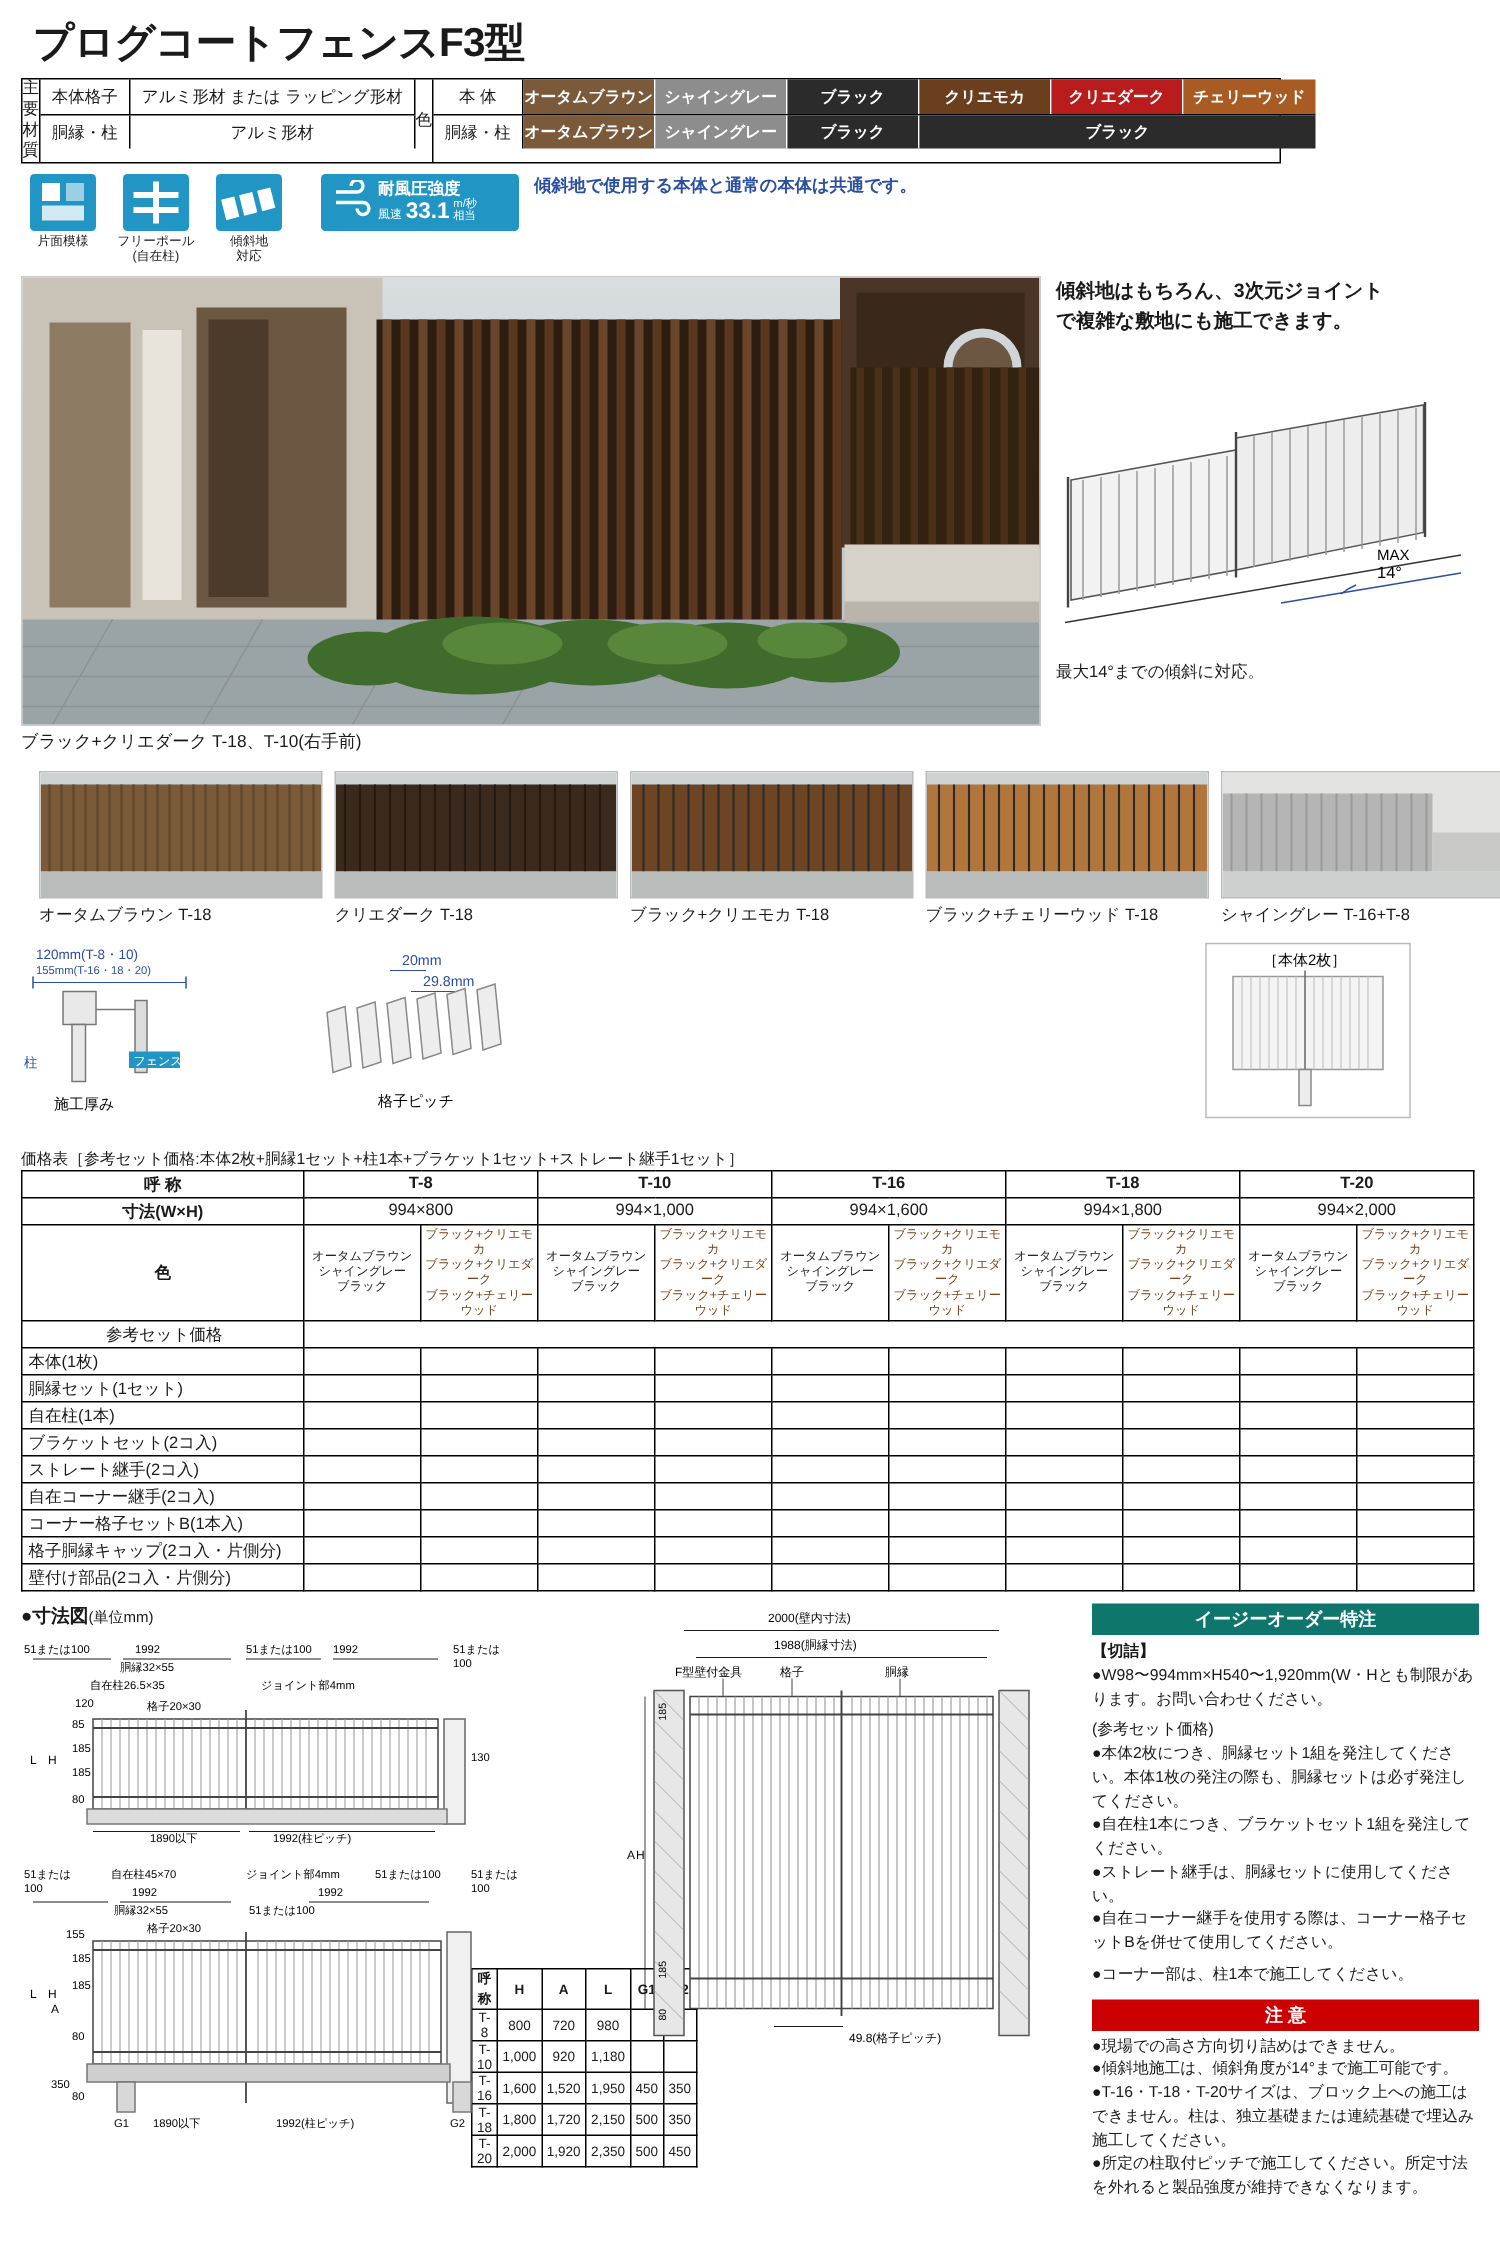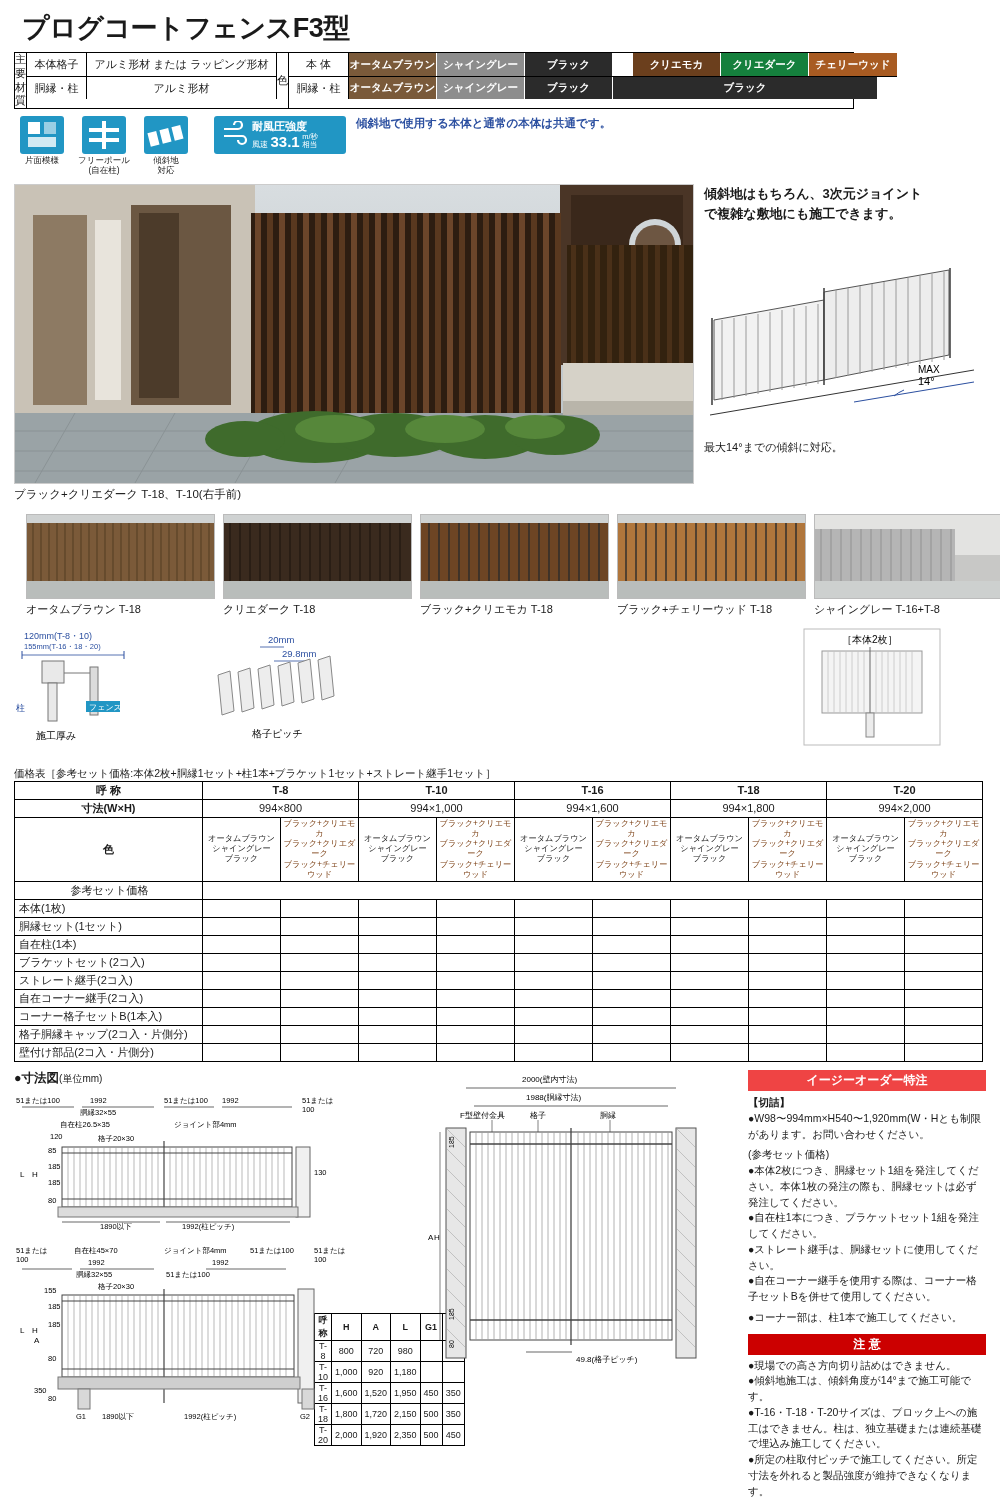--- a/index.html
+++ b/index.html
@@ -83,31 +83,31 @@
   
   .price-title { font-size:15px; font-weight:bold; margin-top:16px; }
   .price-title span { font-size:10.5px; font-weight:normal; }
   table.price { border-collapse:collapse; width:966px; font-size:11px; table-layout:fixed; }
   table.price th, table.price td { border:1px solid #000; padding:1px 2px; text-align:center; }
   table.price td.lbl { text-align:left; padding-left:4px; }
   .rowh { height:17px; }
   .colorcell { font-size:8.2px; line-height:1.25; padding:2px 1px; }
 
   
-  .bottom { display:flex; margin-top:8px; gap:22px; }
+  .bottom { display:flex; margin-top:8px; gap:12px; }
   .dim-col { width:390px; }
   .mid-col { width:300px; }
   .right-col { width:290px; }
   .sec-title { font-size:12.5px; font-weight:bold; }
   .dimbox { position:relative; width:390px; height:150px; margin-top:4px; }
   .minitable { border-collapse:collapse; font-size:9px; margin-top:4px; }
   .minitable th, .minitable td { border:1px solid #000; padding:0 3px; text-align:center; height:14px; }
 
   .order-head {
-    background:#ef4444; color:#fff; font-size:12px; font-weight:bold;
+    background:#0f766e; color:#fff; font-size:12px; font-weight:bold;
     padding:2px 8px; display:inline-block; width:100%; text-align:center;
   }
   .order-body { font-size:10.5px; line-height:1.5; margin-top:4px; }
   .caution-head {
     background:#cc0000; color:#fff; font-size:12px; font-weight:bold;
     text-align:center; padding:2px 0; margin-top:8px;
   }
   .caution-body { font-size:10.5px; line-height:1.5; margin-top:3px; }
 
   
@@ -139,22 +139,22 @@
     </div>
     <div class="spec-lbl" style="width:26px;">
       <span>色</span>
     </div>
     <div class="spec-rows">
       <div class="srow">
         <div class="scell c-sub">本 体</div>
         <div class="scell chip" style="background:#7a5a3a;">オータムブラウン</div>
         <div class="scell chip" style="background:#8d8d8d;">シャイングレー</div>
         <div class="scell chip" style="background:#2b2b2b;">ブラック</div>
-        <div class="scell chip" style="background:#6b3f1d;margin-left:20px;">クリエモカ</div>
-        <div class="scell chip" style="background:#15803d;">クリエダーク</div>
+        <div class="scell chip" style="background:#6b3f1d;">クリエモカ</div>
+        <div class="scell chip" style="background:#b91c1c;">クリエダーク</div>
         <div class="scell chip" style="background:#a85b22;">チェリーウッド</div>
       </div>
       <div class="srow">
         <div class="scell c-sub">胴縁・柱</div>
         <div class="scell chip" style="background:#7a5a3a;">オータムブラウン</div>
         <div class="scell chip" style="background:#8d8d8d;">シャイングレー</div>
         <div class="scell chip" style="background:#2b2b2b;">ブラック</div>
         <div class="scell chip wide2" style="background:#2b2b2b;">ブラック</div>
       </div>
     </div>

